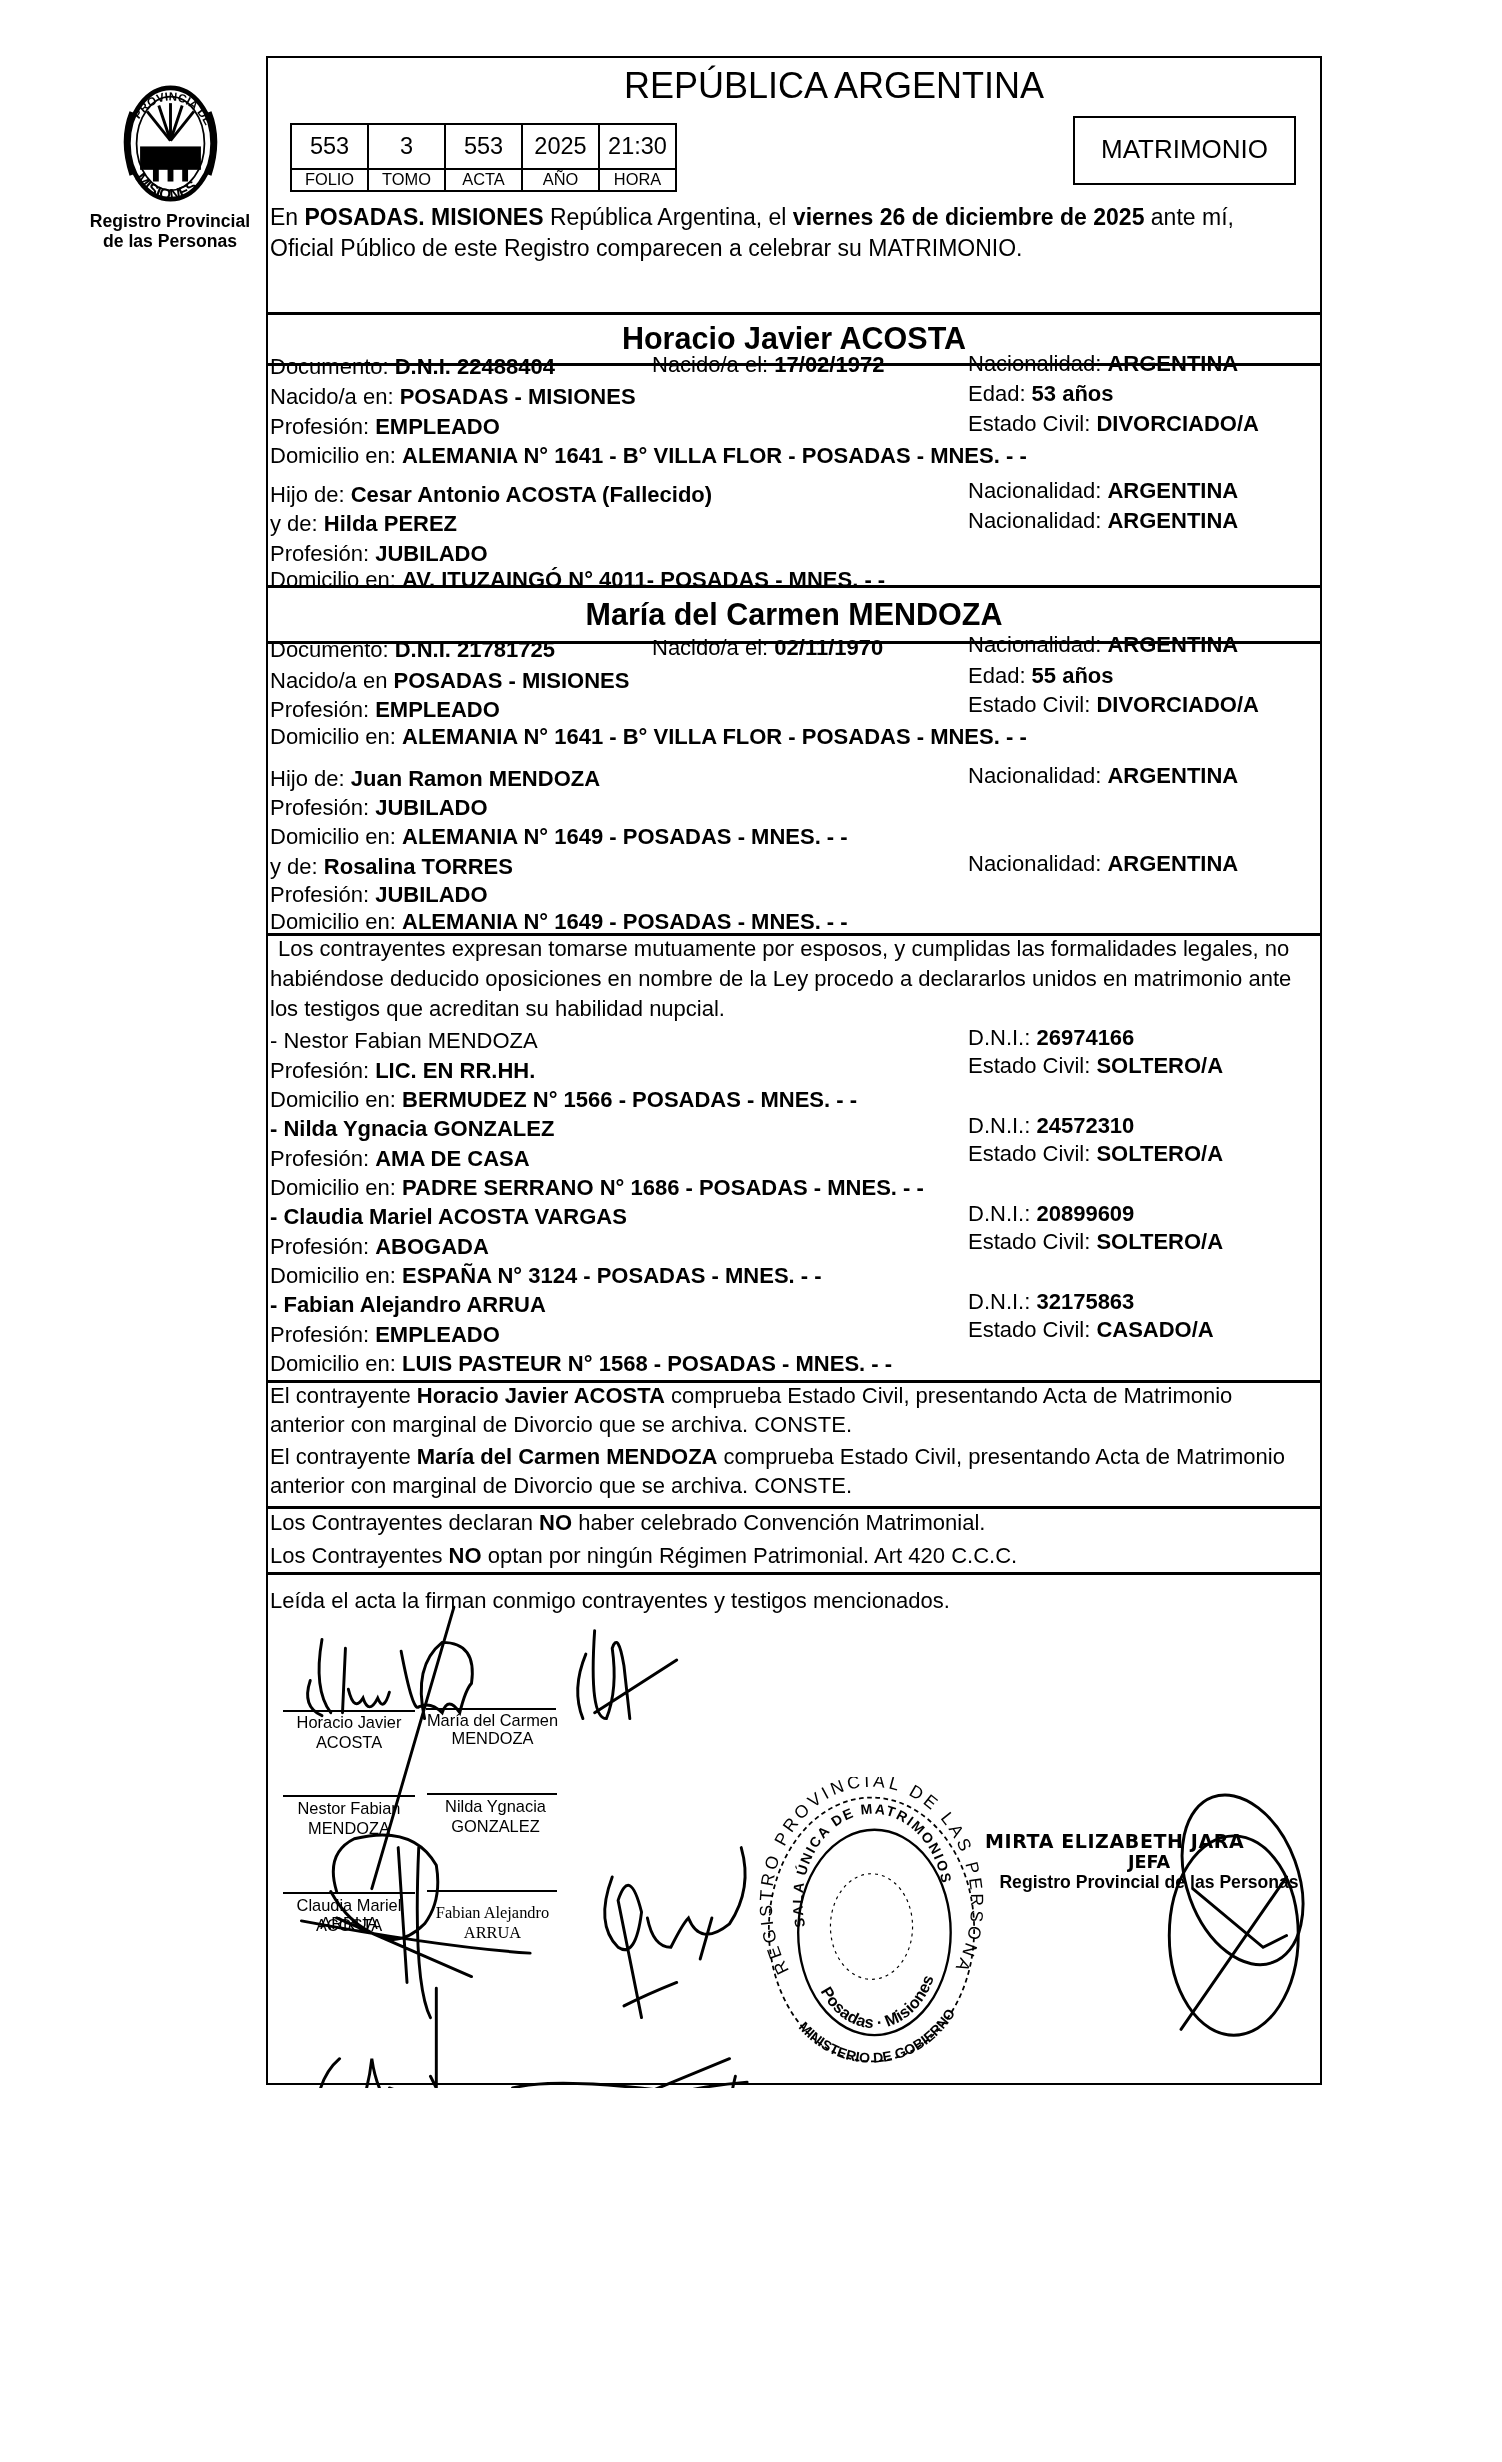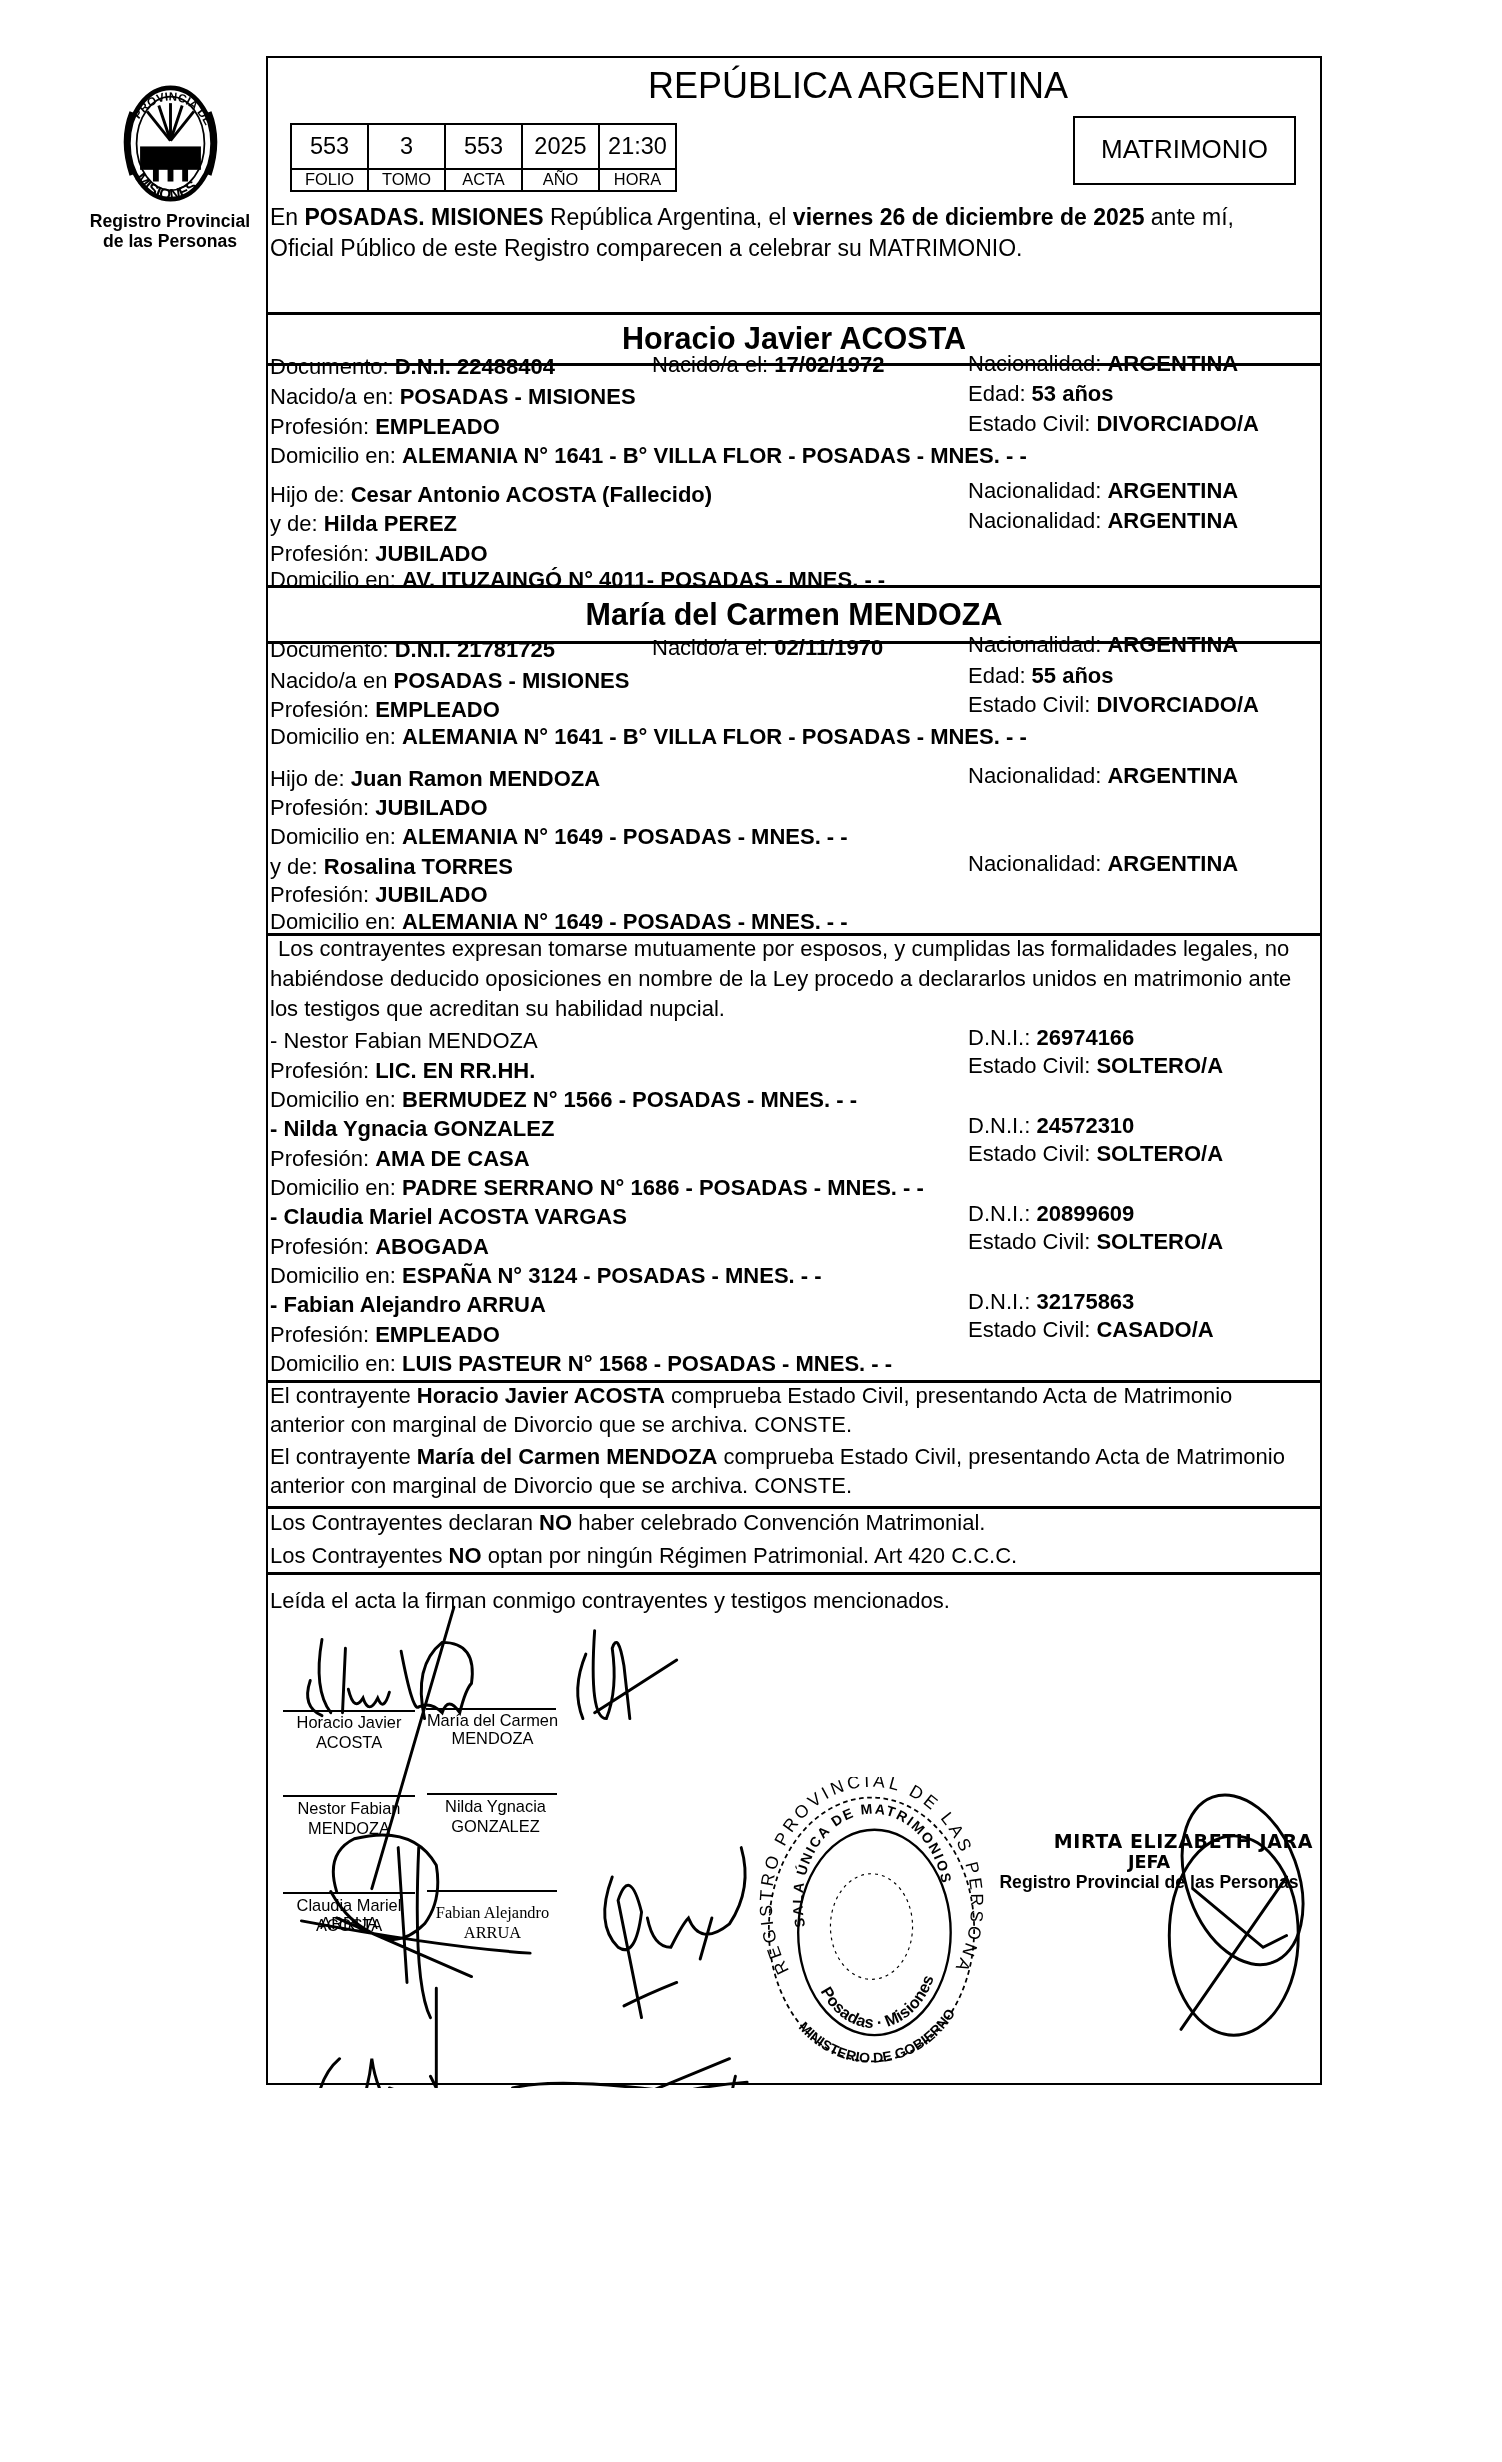--- a/index.html
+++ b/index.html
@@ -12,41 +12,41 @@
   #logo { left:82px; top:76px; width:176px; }
   #logo svg { display:block; margin:0 auto; }
   #logo .cap { text-align:center; font-weight:bold; font-size:17.6px; line-height:20px; }
 
   
   #frame { left:266px; top:56px; width:1056px; height:2029px;
            border:2.9px solid #000; box-sizing:border-box; }
 
   .hr { position:absolute; left:266px; width:1056px; height:2.9px; background:#000; }
 
-  #title { left:266px; width:1136px; top:62px; text-align:center; font-size:36px; line-height:47px;padding-left:24px; }
+  #title { left:266px; width:1136px; top:62px; text-align:center; font-size:36px; line-height:47px; }
 
   
   #folio { left:290px; top:123px; border-collapse:collapse; }
   #folio td { border:2.3px solid #000; width:75px; text-align:center; padding:0; }
   #folio tr.v td { height:43px; font-size:23.5px; }
   #folio tr.l td { height:20px; font-size:16.4px; line-height:17.6px; }
 
   #tipo { left:1073px; top:116px; width:223px; height:69px; border:2.9px solid #000;
           box-sizing:border-box; font-size:26px; text-align:center; line-height:63px; }
 
   .line { position:absolute; font-size:22px; line-height:26px; white-space:nowrap; }
 
   .name-head { left:266px; width:1056px; text-align:center; font-size:30.5px; font-weight:bold; line-height:47px; }
 
   .sigcap { position:absolute; font-size:16.4px; line-height:20px; text-align:center; }
   .sigline { position:absolute; height:2.3px; background:#000; }
 
   #stamp { left:754px; top:1777px; width:235px; height:305px; }
   #chief { left:985px; top:1830px; width:328px; }
-  #chief .n { font-size:19px; font-weight:bold; text-align:right; letter-spacing:0.6px; font-family:"DejaVu Sans", sans-serif; }
+  #chief .n { font-size:19px; font-weight:bold; text-align:left; letter-spacing:0.6px; font-family:"DejaVu Sans", sans-serif; }
   #chief .j { font-size:17.6px; font-weight:bold; text-align:center; font-family:"DejaVu Sans", sans-serif; }
   #chief .r { font-size:17.6px; font-weight:bold; text-align:center; }
 </style>
 </head>
 <body>
 
 <div id="logo" class="abs">
   <svg width="117" height="135" viewBox="0 0 200 230">
     <path d="M30 60 Q10 110 30 170 L45 165 Q30 110 45 65 Z" fill="#000"></path>
     <path d="M170 60 Q190 110 170 170 L155 165 Q170 110 155 65 Z" fill="#000"></path>

